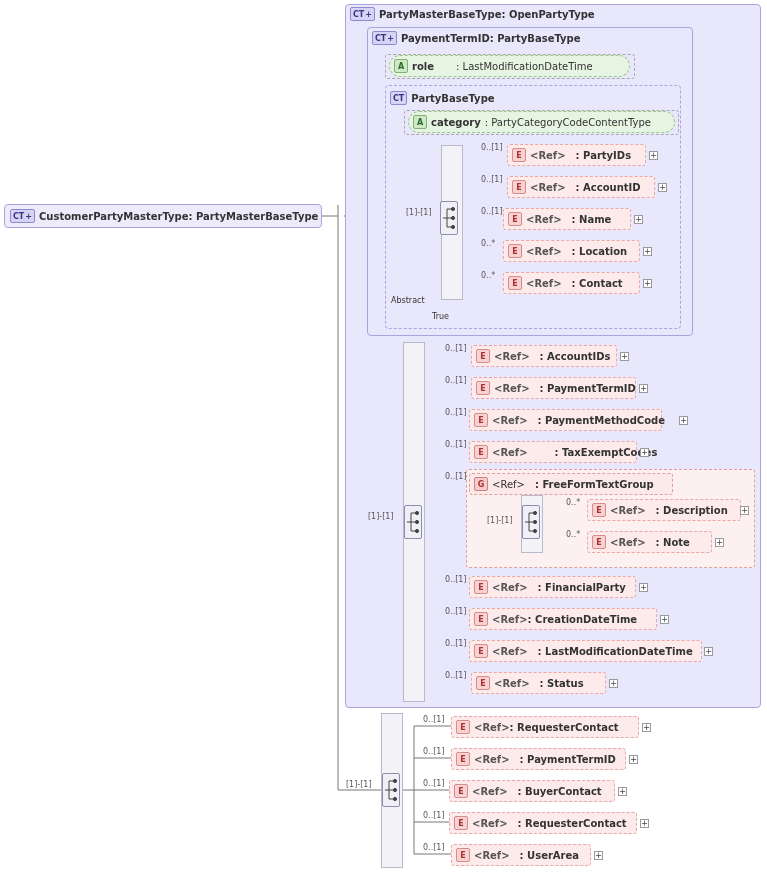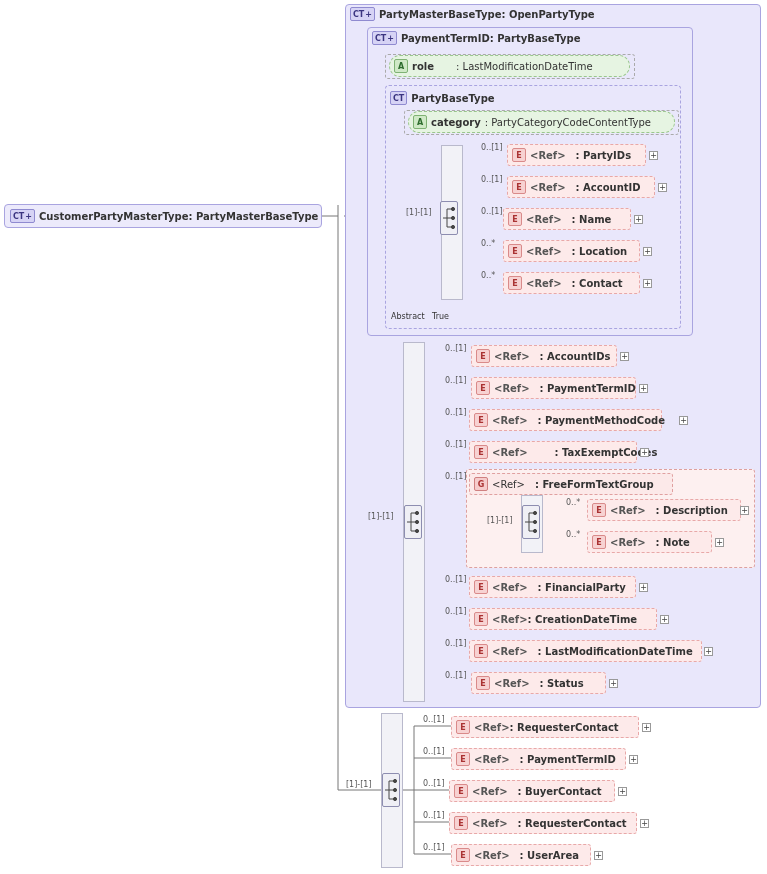--- a/index.html
+++ b/index.html
@@ -362,21 +362,21 @@
   <div class="plusbox" style="left:643px; top:247px;">+</div>
 
   <div class="card" style="left:481px; top:271px;">0..*</div>
   <div class="node n-elem" style="left:503px; top:272px; width:137px;">
     <span class="tag">E</span>
     <span class="txt ref">&lt;Ref&gt;</span>
     <span class="txt name" style="margin-left:10px;">: Contact</span>
   </div>
   <div class="plusbox" style="left:643px; top:279px;">+</div>
 
-  <div class="abstract-label" style="left:391px; top:312px;">Abstract</div>
+  <div class="abstract-label" style="left:391px; top:296px;">Abstract</div>
   <div class="abstract-label" style="left:432px; top:312px;">True</div>
 
   <div class="bar" style="left:403px; top:342px; width:22px; height:360px;"></div>
   <div class="seq" style="left:404px; top:505px;">
     <svg width="16" height="32" viewBox="0 0 16 32">
       <g stroke="#444" stroke-width="1" fill="#444">
         <path d="M2 16 H6 M6 7 V25 M6 7 H11 M6 16 H11 M6 25 H11" fill="none"></path>
         <circle cx="12" cy="7" r="1.6"></circle>
           <circle cx="12" cy="16" r="1.6"></circle>
           <circle cx="12" cy="25" r="1.6"></circle>

